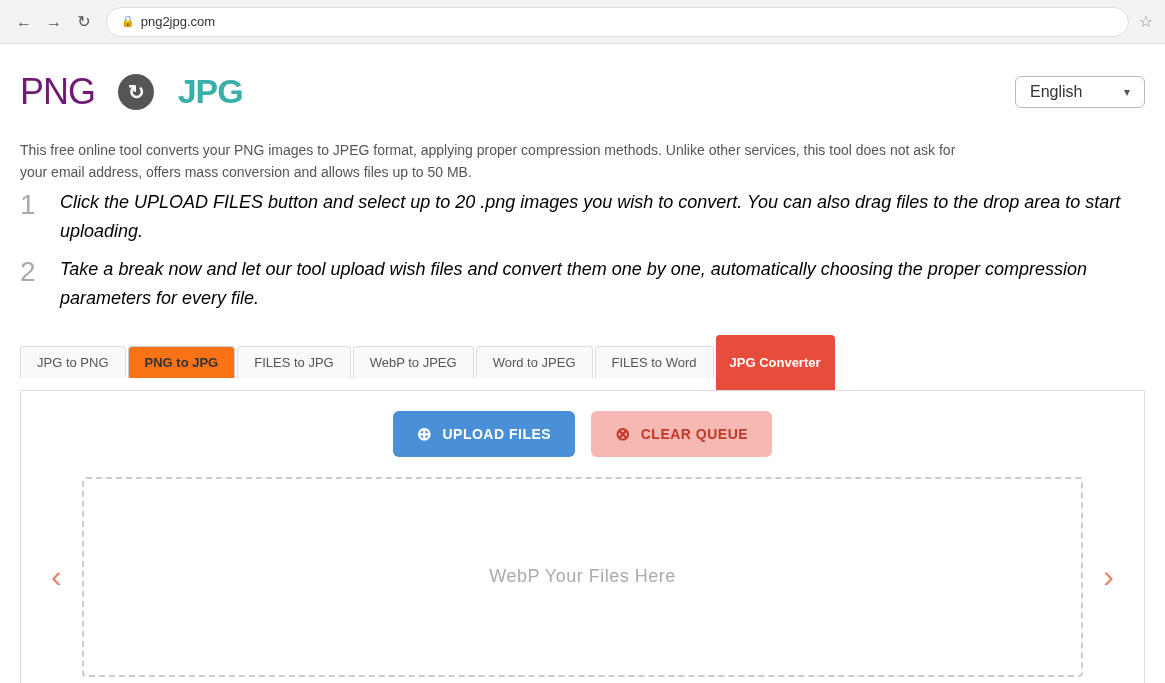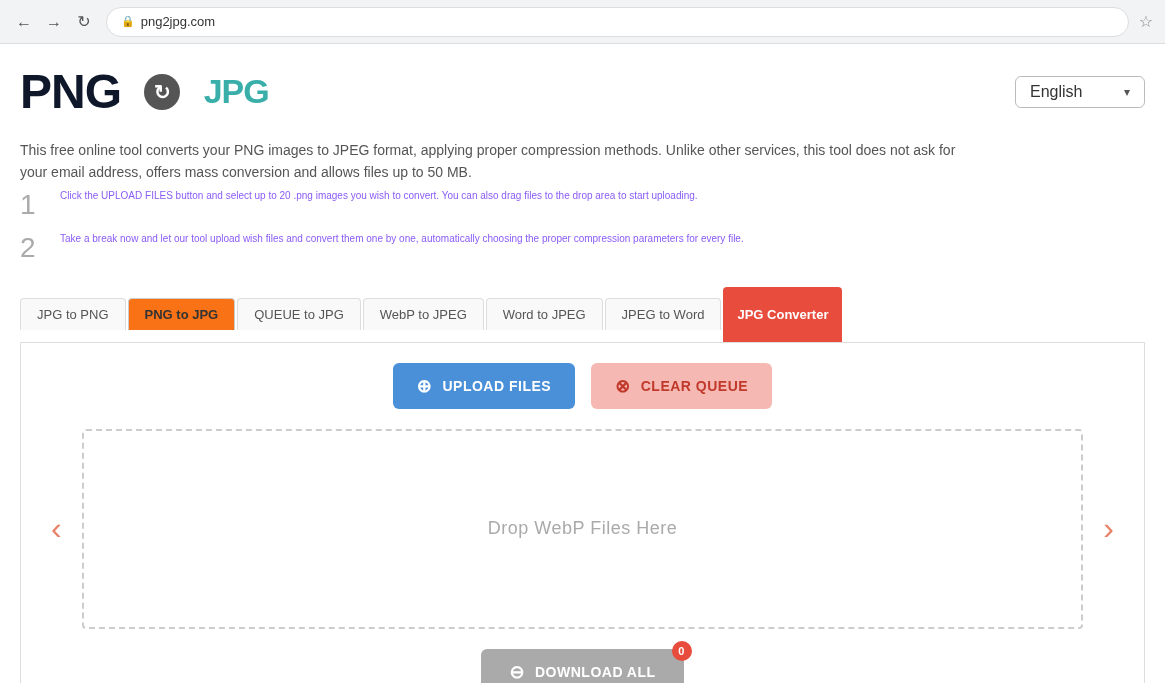--- a/index.html
+++ b/index.html
@@ -75,23 +75,23 @@
       align-items: center;
       justify-content: space-between;
       margin-bottom: 20px;
     }
     .logo {
       display: flex;
       align-items: center;
       gap: 0;
     }
     .logo-png {
-      font-size: 48px;
-      font-weight: 700;
-      color: #0f172a;
+      font-size: 36px;
+      font-weight: 400;
+      color: #701a75;
       letter-spacing: -1px;
     }
     .logo-to {
       font-size: 48px;
       font-weight: 900;
       color: #555;
       margin: 0 6px;
       display: flex;
       align-items: center;
       gap: 2px;
@@ -151,23 +151,24 @@
       margin-bottom: 10px;
     }
     .step-number {
       font-size: 28px;
       font-weight: 300;
       color: #aaa;
       min-width: 24px;
       line-height: 1.2;
     }
     .step-text {
-      font-size: 10px;
-      color: #8b5cf6;
+      font-size: 18px;
+      color: #000000;
       line-height: 1.6;
+      font-style: italic;
     }
 
     
     .tabs {
       display: flex;
       align-items: center;
       gap: 0;
       border-bottom: none;
       margin-bottom: 0;
     }
@@ -361,45 +362,45 @@
     <div class="step">
       <span class="step-number">2</span>
       <span class="step-text">Take a break now and let our tool upload wish files and convert them one by one, automatically choosing the proper compression parameters for every file.</span>
     </div>
   </div>
 
   <div class="tabs">
     <div class="tabs-left">
       <div class="tab">JPG to PNG</div>
       <div class="tab active">PNG to JPG</div>
-      <div class="tab">QUEUE to JPG</div>
+      <div class="tab">FILES to JPG</div>
       <div class="tab">WebP to JPEG</div>
       <div class="tab">Word to JPEG</div>
-      <div class="tab">JPEG to Word</div>
+      <div class="tab">FILES to Word</div>
     </div>
     <div class="tab-converter">JPG Converter</div>
   </div>
 
   <div class="tool-area">
 
     <div class="buttons-row">
       <button class="btn-upload">
         <span style="font-size:18px;">⊕</span>
         <span>UPLOAD FILES</span>
       </button>
       <button class="btn-clear">
         <span style="font-size:18px;">⊗</span>
         <span>CLEAR QUEUE</span>
       </button>
     </div>
 
     <div class="drop-zone-wrapper">
       <button class="nav-arrow">‹</button>
       <div class="drop-zone">
-        <span>Drop WebP Files Here</span>
+        <span>WebP Your Files Here</span>
       </div>
       <button class="nav-arrow">›</button>
     </div>
 
     <div class="download-row">
       <button class="btn-download">
         <span style="font-size:18px;">⊖</span>
         <span>DOWNLOAD ALL</span>
         <span class="badge">0</span>
       </button>

